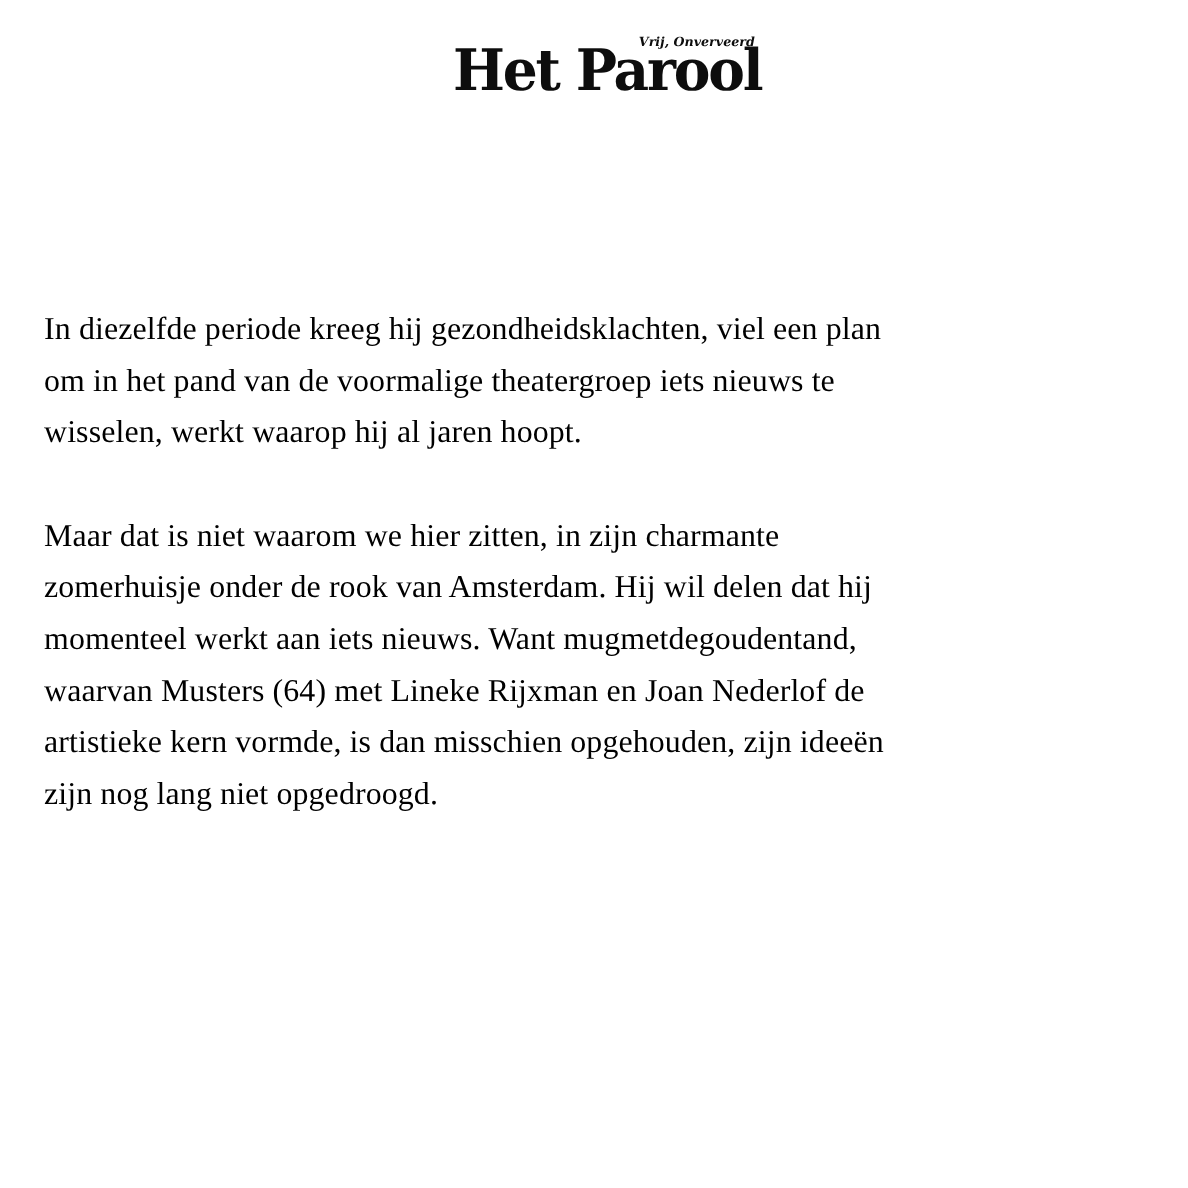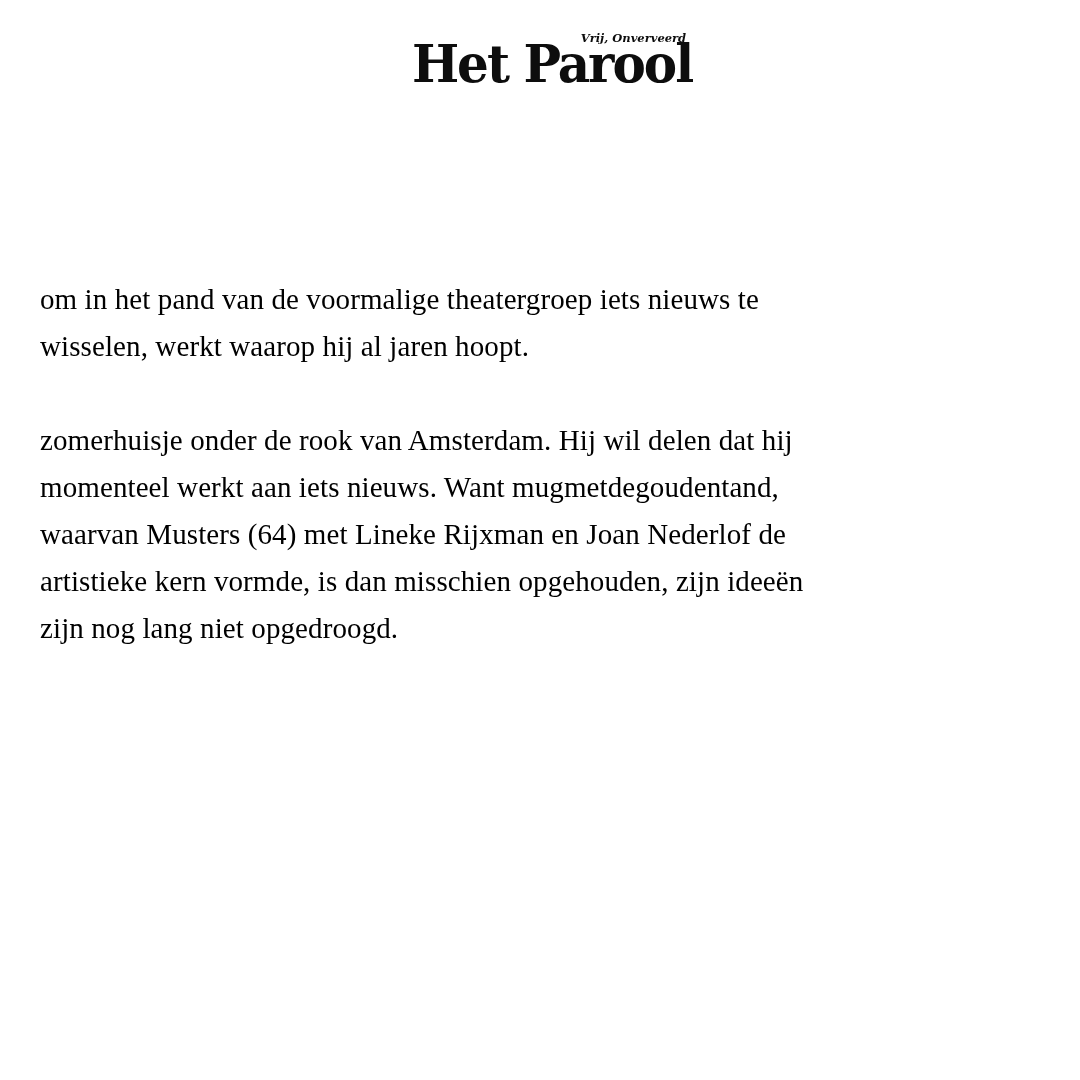--- a/index.html
+++ b/index.html
@@ -76,25 +76,27 @@
   <div class="masthead">
     <div class="masthead-inner">
       <div class="masthead-tagline">Vrij, Onverveerd</div>
       <div class="masthead-title">Het Parool</div>
     </div>
   </div>
 
   <div class="article">
 
     <div class="paragraph">
+      <div class="line">In diezelfde periode kreeg hij gezondheidsklachten, viel een plan</div>
       <div class="line">om in het pand van de voormalige theatergroep iets nieuws te</div>
       <div class="line">wisselen, werkt waarop hij al jaren hoopt.</div>
     </div>
 
     <div class="paragraph">
+      <div class="line">Maar dat is niet waarom we hier zitten, in zijn charmante</div>
       <div class="line">zomerhuisje onder de rook van Amsterdam. Hij wil delen dat hij</div>
       <div class="line">momenteel werkt aan iets nieuws. Want mugmetdegoudentand,</div>
       <div class="line">waarvan Musters (64) met Lineke Rijxman en Joan Nederlof de</div>
       <div class="line">artistieke kern vormde, is dan misschien opgehouden, zijn ideeën</div>
       <div class="line">zijn nog lang niet opgedroogd.</div>
     </div>
 
   </div>
 
 </div>

